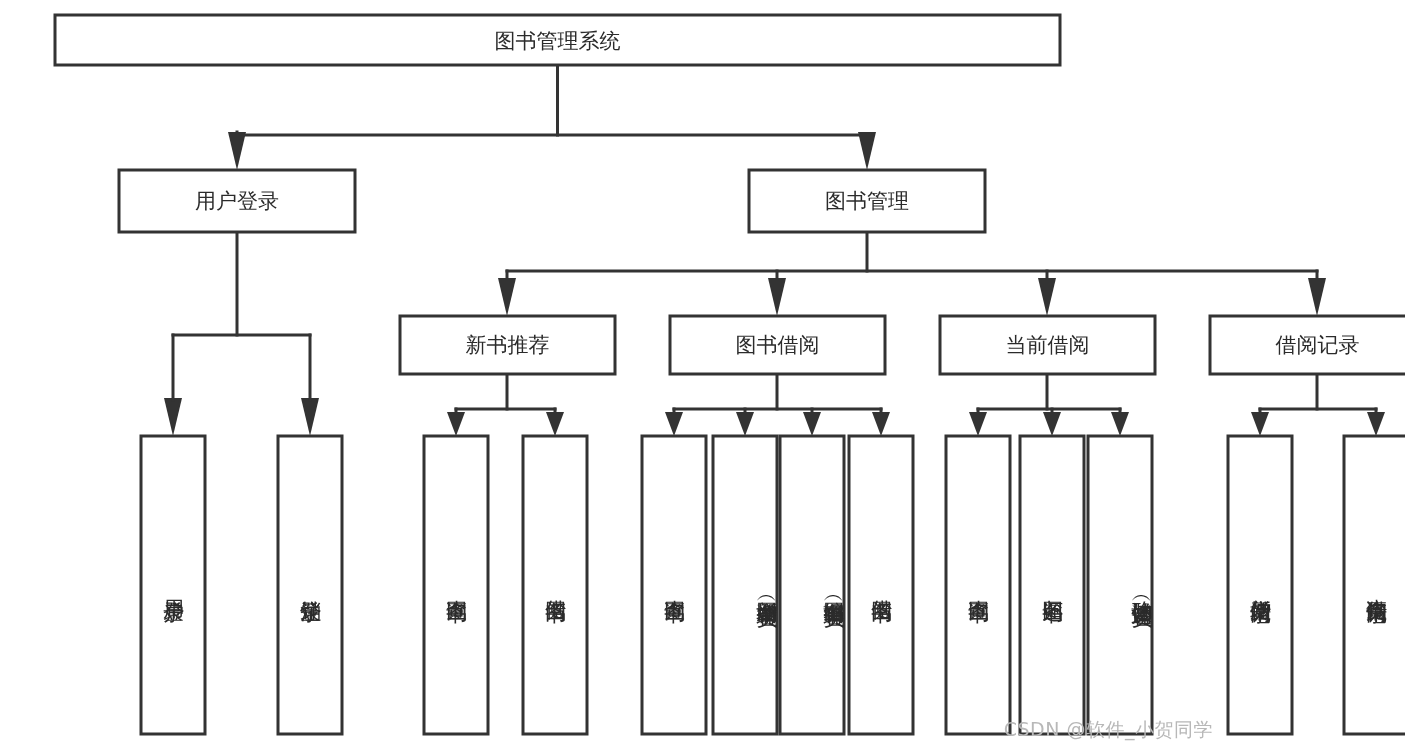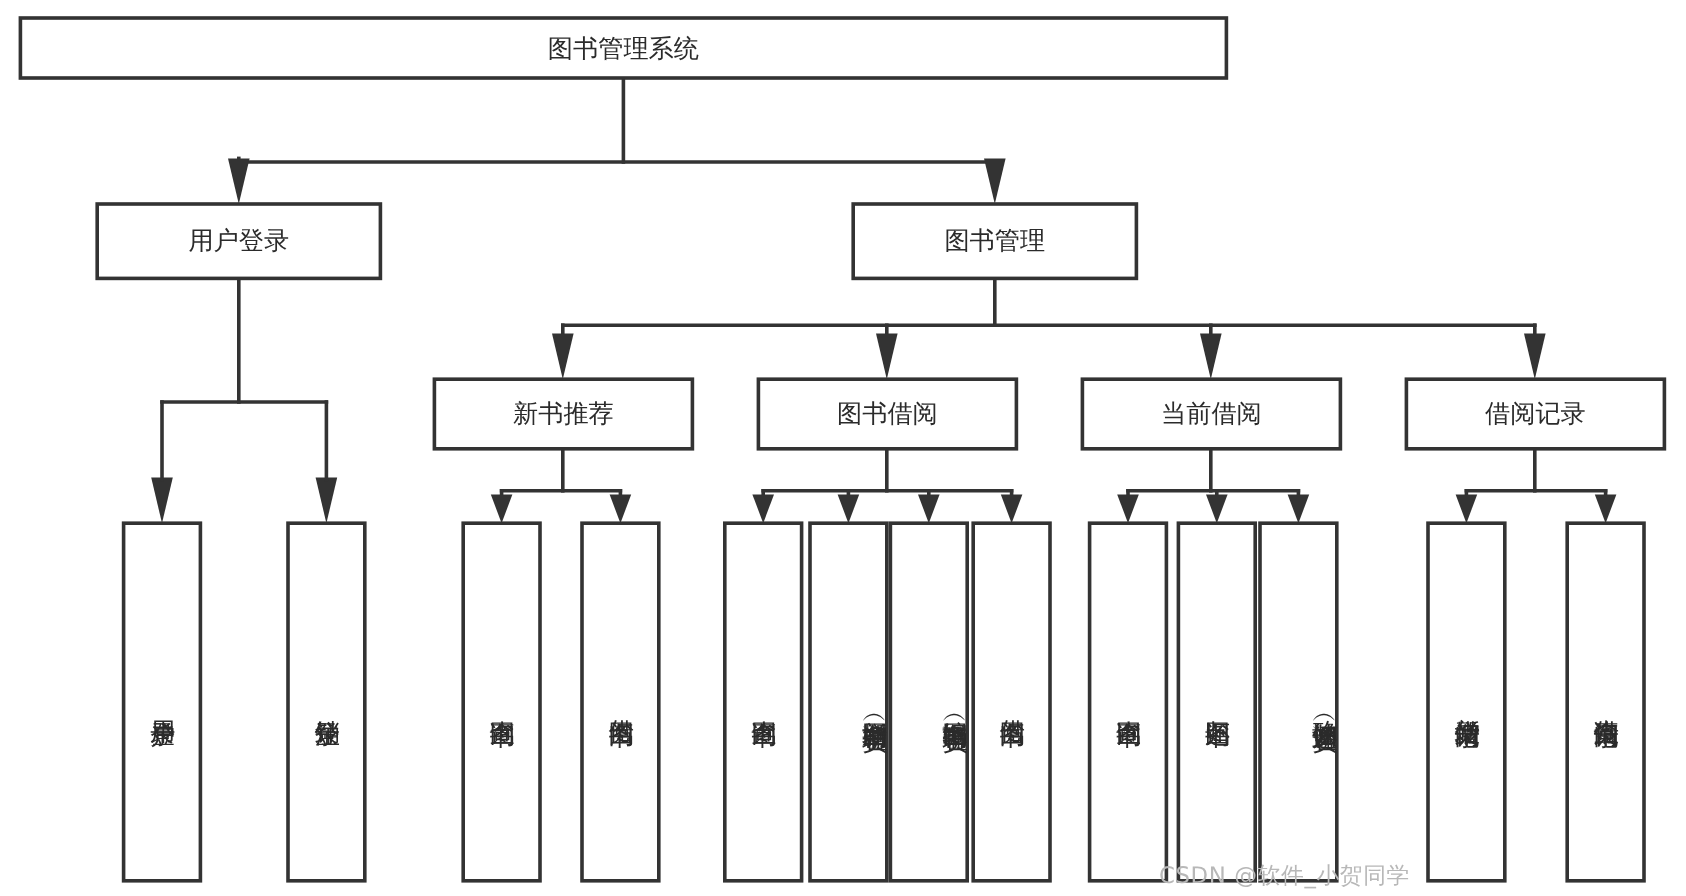--- a/index.html
+++ b/index.html
@@ -11,20 +11,21 @@
     width: 1405px;
     height: 747px;
     font-family: "DejaVu Sans", "Liberation Sans", sans-serif;
     overflow: hidden;
   }
   #diagram-root {
     position: relative;
     width: 1183px;
     height: 747px;
     background: #ffffff;
+    margin-left: 38px;
   }
   svg.diagram-canvas {
     position: absolute;
     top: 0;
     left: 0;
     width: 1405px;
     height: 747px;
   }
   .node-box {
     fill: #ffffff;

